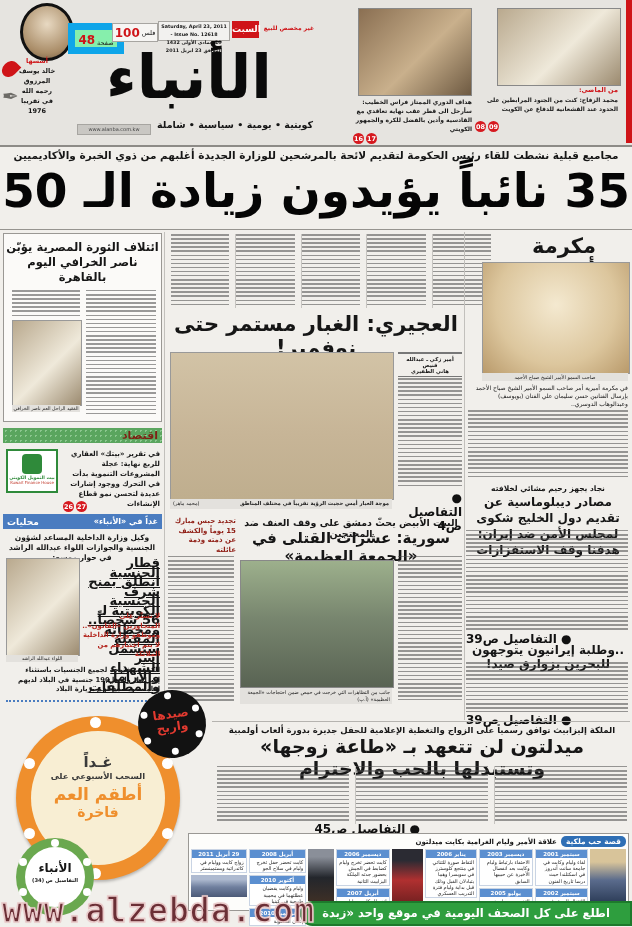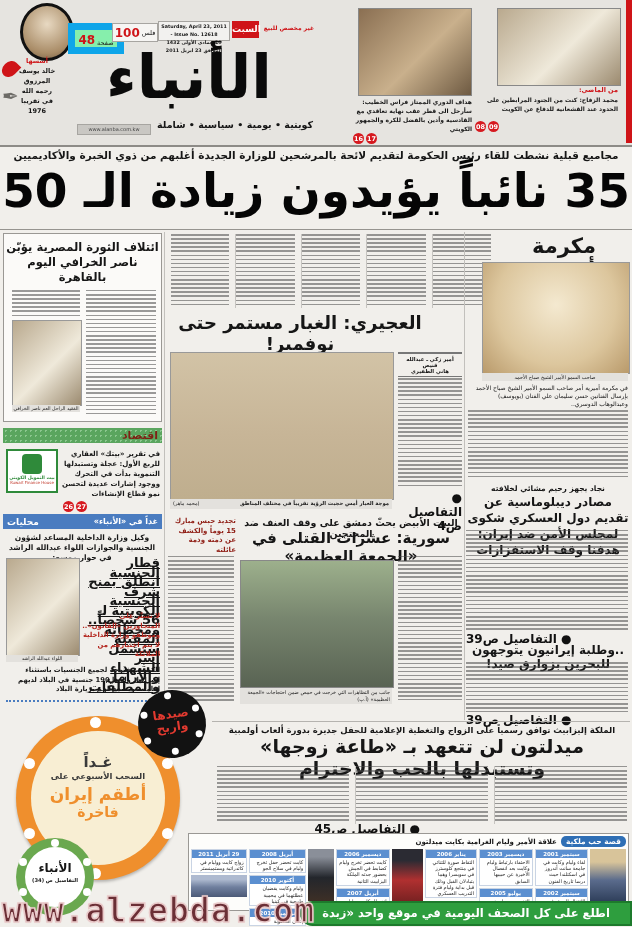--- a/index.html
+++ b/index.html
@@ -122,38 +122,38 @@
   </div>
 
   <div class="abs band rtl" style="left:3px;top:428px;width:159px;height:15px;background:#5aa55e;background-image:radial-gradient(#8cc78f 1px,transparent 1px);background-size:5px 5px;">
     <span style="color:#7c2214;font-size:11px;">اقتصاد</span>
   </div>
   <div class="abs" style="left:6px;top:449px;width:52px;height:44px;border:2px solid #2f8a3a;background:#fff;box-sizing:border-box;text-align:center;">
     <div style="width:20px;height:20px;margin:3px auto 1px;background:#2f8a3a;border-radius:4px;"></div>
     <div class="rtl" style="font-size:4.6px;color:#2f8a3a;font-weight:bold;">بيت التمويل الكويتي</div>
     <div style="font-size:4px;color:#c0392b;">Kuwait Finance House</div>
   </div>
-  <div class="abs rtl r b" style="left:62px;top:449px;width:98px;font-size:7px;line-height:10px;">في تقرير «بيتك» العقاري للربع الأول: عجلة وتستبدلها التنموية بدأت في التحرك ووجود إشارات عديدة لتحسن نمو قطاع الإنشاءات</div>
+  <div class="abs rtl r b" style="left:62px;top:449px;width:98px;font-size:7px;line-height:10px;">في تقرير «بيتك» العقاري للربع نهاية: عجلة المشروعات التنموية بدأت في التحرك ووجود إشارات عديدة لتحسن نمو قطاع الإنشاءات</div>
   <div class="abs" style="left:62px;top:496px;">
     <span class="pgc">26</span><span class="pgc">27</span>
   </div>
 
   <div class="abs band" style="left:3px;top:514px;width:159px;height:15px;background:#4a7cc0;">
     <span style="font-size:9px;">محليات</span>
     <span class="rtl" style="font-size:8px;">غداً في «الأنباء»</span>
   </div>
   <div class="abs rtl c b" style="left:3px;top:533px;width:158px;font-size:7.5px;line-height:10px;">وكيل وزارة الداخلية المساعد لشؤون الجنسية والجوازات اللواء عبدالله الراشد في حوار موسع:</div>
   <div class="abs ph-white" style="left:6px;top:558px;width:72px;height:96px;border:1px solid #999;"></div>
   <div class="abs rtl c cap" style="left:6px;top:655px;width:72px;font-size:4.8px;line-height:7px;">اللواء عبدالله الراشد</div>
   <div class="abs rtl r b" style="left:82px;top:558px;width:78px;font-size:13px;line-height:9.5px;text-decoration:underline;">قطار الجنسية انطلق بمنح شرف الجنسية الكويتية لـ 56 شخصاً.. ومحطاته المقبلة ستشمل أسر الشهداء والأرامل والمطلقات</div>
   <div class="abs rtl r b" style="left:82px;top:612px;width:78px;font-size:6.8px;line-height:9.5px;color:#b3261e;">لا نستّر على المتجاوزين «القانون».. وموظفو وزارة الداخلية لا يتم اختيارهم من الملائكة</div>
   <div class="abs rtl r b" style="left:6px;top:666px;width:154px;font-size:6.8px;line-height:9.5px;">الكويت مفتوحة لجميع الجنسيات باستثناء إسرائيل ولدينا 190 جنسية في البلاد لديهم إقامات ويسمح لهم بزيارة البلاد</div>
   <div class="abs" style="left:6px;top:700px;width:152px;border-top:2px dotted #4a7cc0;"></div>
 
-  <div class="abs rtl c x" style="left:152px;top:312px;width:296px;font-size:18px;">العجيري: الغبار مستمر حتى نوفمبر!</div>
+  <div class="abs rtl c x" style="left:168px;top:312px;width:296px;font-size:21px;">العجيري: الغبار مستمر حتى نوفمبر!</div>
   <div class="abs c" style="left:398px;top:352px;width:64px;border-top:2px solid #777;border-bottom:1px solid #777;padding:2px 0;">
     <div class="rtl b" style="font-size:5.3px;">أمير زكي ـ عبدالله قنيص</div>
     <div class="rtl b" style="font-size:5.3px;">هاني الظفيري</div>
   </div>
   <div class="abs txt" style="left:398px;top:378px;width:64px;height:110px;"></div>
   <div class="abs rtl details" style="left:398px;top:491px;width:64px;">● التفاصيل ص4</div>
   <div class="abs ph-dust" style="left:170px;top:352px;width:222px;height:146px;border:1px solid #999;"></div>
   <div class="abs cap" style="left:170px;top:499px;width:222px;height:10px;display:flex;justify-content:space-between;padding:0 3px;box-sizing:border-box;">
     <span style="font-size:5px;">(محمد ماهر)</span>
     <span class="rtl" style="font-size:5.3px;font-weight:bold;">موجة الغبار أمس حجبت الرؤية تقريباً في مختلف المناطق</span>
@@ -170,21 +170,21 @@
   </div>
   <div class="abs txt" style="left:398px;top:556px;width:64px;height:144px;"></div>
 
   <div class="abs rtl c x" style="left:500px;top:234px;width:128px;font-size:21px;">مكرمة أميرية</div>
   <div class="abs ph-emir" style="left:482px;top:262px;width:146px;height:110px;border:1px solid #999;"></div>
   <div class="abs rtl c cap" style="left:482px;top:373px;width:146px;font-size:5px;line-height:8px;">صاحب السمو الأمير الشيخ صباح الأحمد</div>
   <div class="abs rtl r" style="left:468px;top:384px;width:160px;font-size:6px;line-height:8.2px;">في مكرمة أميرية أمر صاحب السمو الأمير الشيخ صباح الأحمد بإرسال الفنانين حسن سليمان علي الفنان (بويوسف) وعبدالوهاب الدوسري..</div>
   <div class="abs txt" style="left:468px;top:410px;width:160px;height:70px;"></div>
 
   <div class="abs rtl c b" style="left:466px;top:484px;width:164px;font-size:7.5px;">نجاد يجهز رحيم مشائي لخلافته</div>
-  <div class="abs rtl c x" style="left:466px;top:494px;width:164px;font-size:12px;line-height:16px;">مصادر ديبلوماسية عن تقديم دول العسكري شكوى لمجلس الأمن ضد إيران: هدفنا وقف الاستفزازات</div>
+  <div class="abs rtl c x" style="left:466px;top:494px;width:164px;font-size:12px;line-height:16px;">مصادر ديبلوماسية عن تقديم دول الخليج شكوى لمجلس الأمن ضد إيران: هدفنا وقف الاستفزازات</div>
   <div class="abs txt" style="left:466px;top:530px;width:162px;height:100px;"></div>
   <div class="abs rtl details" style="left:466px;top:632px;width:162px;text-align:left;">● التفاصيل ص39</div>
 
   <div class="abs rtl c x" style="left:466px;top:643px;width:164px;font-size:12px;">..وطلبة إيرانيون يتوجهون للبحرين بزوارق صيد!</div>
   <div class="abs txt" style="left:466px;top:662px;width:162px;height:50px;"></div>
   <div class="abs rtl details" style="left:466px;top:713px;width:162px;text-align:left;">● التفاصيل ص39</div>
 
   <div class="abs" style="left:212px;top:721px;width:418px;height:1px;background:#b5b3af;"></div>
   <div class="abs rtl c b" style="left:214px;top:725px;width:416px;font-size:8.5px;">الملكة إليزابيث توافق رسمياً على الزواج والتغطية الإعلامية للحفل جديرة بدورة ألعاب أولمبية</div>
   <div class="abs rtl c x" style="left:214px;top:735px;width:416px;font-size:19px;">ميدلتون لن تتعهد بـ «طاعة زوجها» وتستبدلها بالحب والاحترام</div>
@@ -267,21 +267,21 @@
         </div>
         <div class="ph-dark" style="width:100%;height:22px;background:linear-gradient(180deg,#aebad0 20%,#6f7f9e 55%,#4c5a77);"></div>
       </div>
     </div>
   </div>
 
   <div class="abs" style="left:16px;top:716px;width:164px;height:164px;border-radius:50%;background:#ef8f2d;box-shadow:0 2px 3px rgba(0,0,0,.25);">
     <div class="abs" style="left:15px;top:15px;width:134px;height:134px;border-radius:50%;background:#f8eed3;text-align:center;">
       <div class="rtl x" style="font-size:15px;margin-top:22px;color:#3a3a3a;">غـداً</div>
       <div class="rtl b" style="font-size:8.5px;color:#3a3a3a;">السحب الأسبوعي على</div>
-      <div class="rtl x" style="font-size:17px;color:#ef8f2d;margin-top:3px;">أطقم إيران</div>
+      <div class="rtl x" style="font-size:17px;color:#ef8f2d;margin-top:3px;">أطقم العم</div>
       <div class="rtl x" style="font-size:14px;color:#ef8f2d;">فاخرة</div>
     </div>
     <span class="ring-dot" style="left:74px;top:1px;width:11px;height:11px;"></span>
     <span class="ring-dot" style="left:8px;top:42px;width:11px;height:11px;"></span>
     <span class="ring-dot" style="left:146px;top:42px;width:11px;height:11px;"></span>
     <span class="ring-dot" style="left:8px;top:112px;width:11px;height:11px;"></span>
     <span class="ring-dot" style="left:146px;top:112px;width:11px;height:11px;"></span>
     <span class="ring-dot" style="left:74px;top:152px;width:11px;height:11px;"></span>
   </div>
   <div class="abs" style="left:138px;top:690px;width:68px;height:68px;border-radius:50%;background:#121212;transform:rotate(-8deg);text-align:center;">

